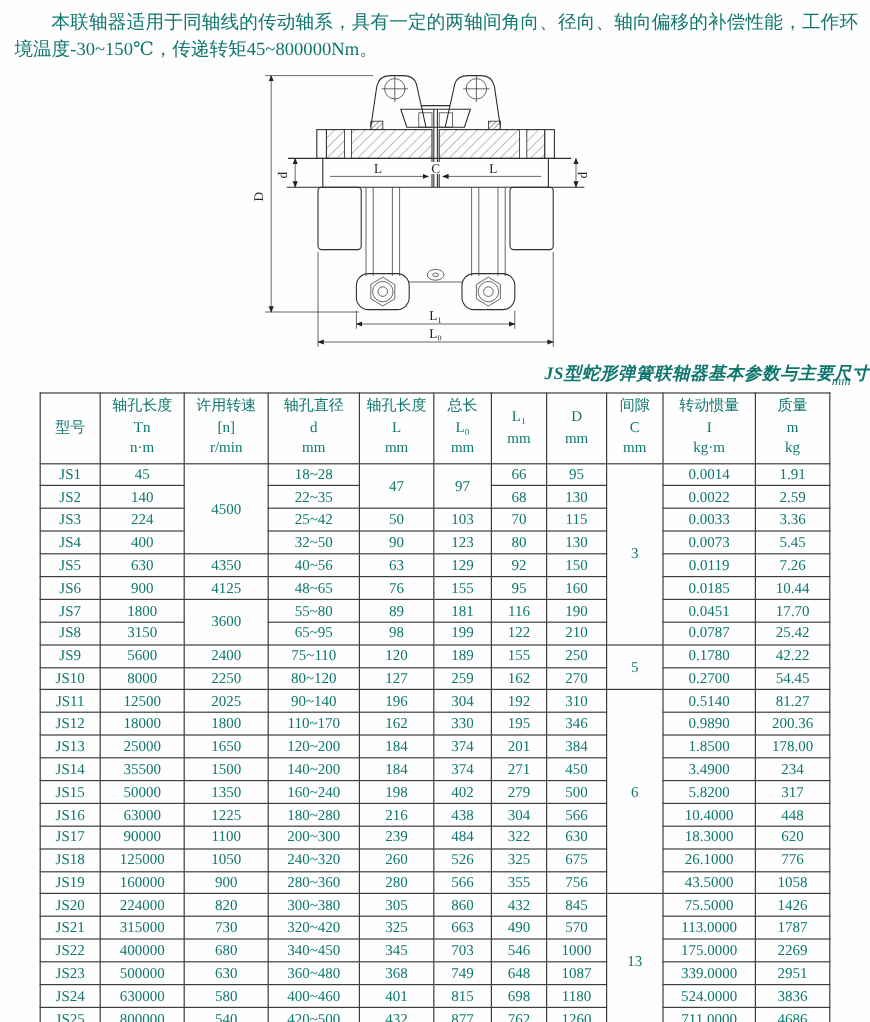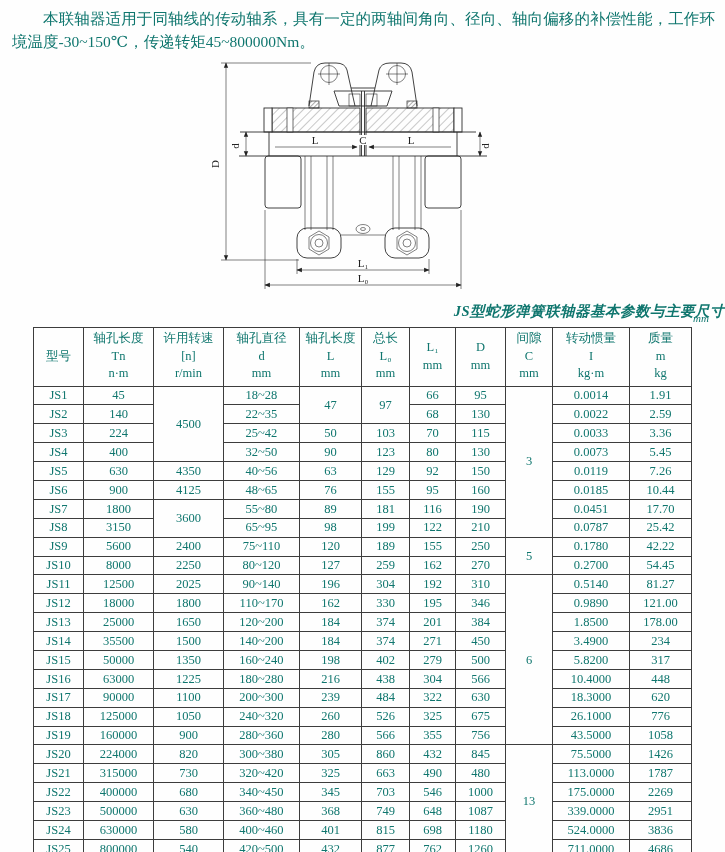--- a/index.html
+++ b/index.html
@@ -378,21 +378,21 @@
         <tr>
           <td>JS12</td>
           <td>18000</td>
           <td>1800</td>
           <td>110~170</td>
           <td>162</td>
           <td>330</td>
           <td>195</td>
           <td>346</td>
           <td>0.9890</td>
-          <td>121.00</td>
+          <td>200.36</td>
         </tr>
         <tr>
           <td>JS13</td>
           <td>25000</td>
           <td>1650</td>
           <td>120~200</td>
           <td>184</td>
           <td>374</td>
           <td>201</td>
           <td>384</td>
@@ -485,21 +485,21 @@
           <td>1426</td>
         </tr>
         <tr>
           <td>JS21</td>
           <td>315000</td>
           <td>730</td>
           <td>320~420</td>
           <td>325</td>
           <td>663</td>
           <td>490</td>
-          <td>480</td>
+          <td>570</td>
           <td>113.0000</td>
           <td>1787</td>
         </tr>
         <tr>
           <td>JS22</td>
           <td>400000</td>
           <td>680</td>
           <td>340~450</td>
           <td>345</td>
           <td>703</td>

